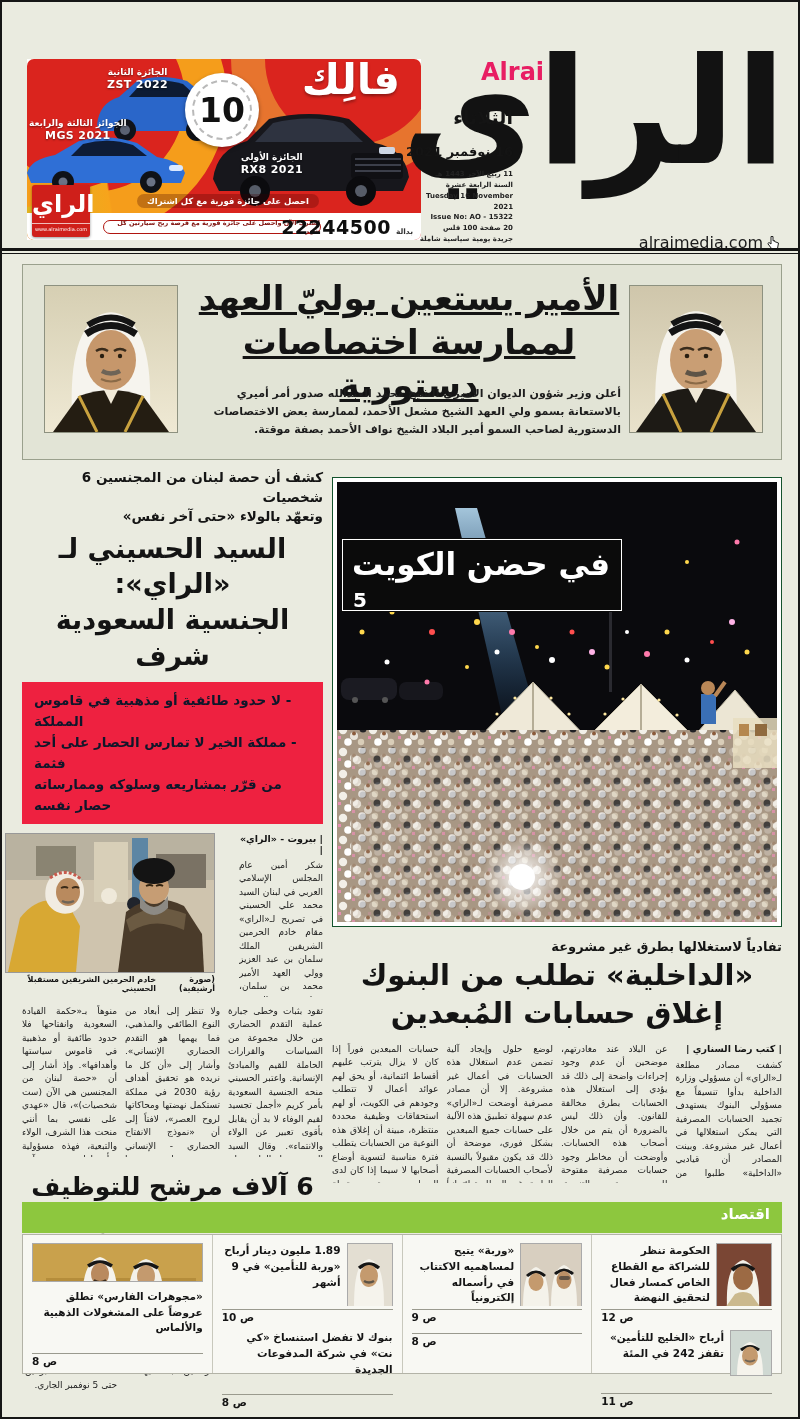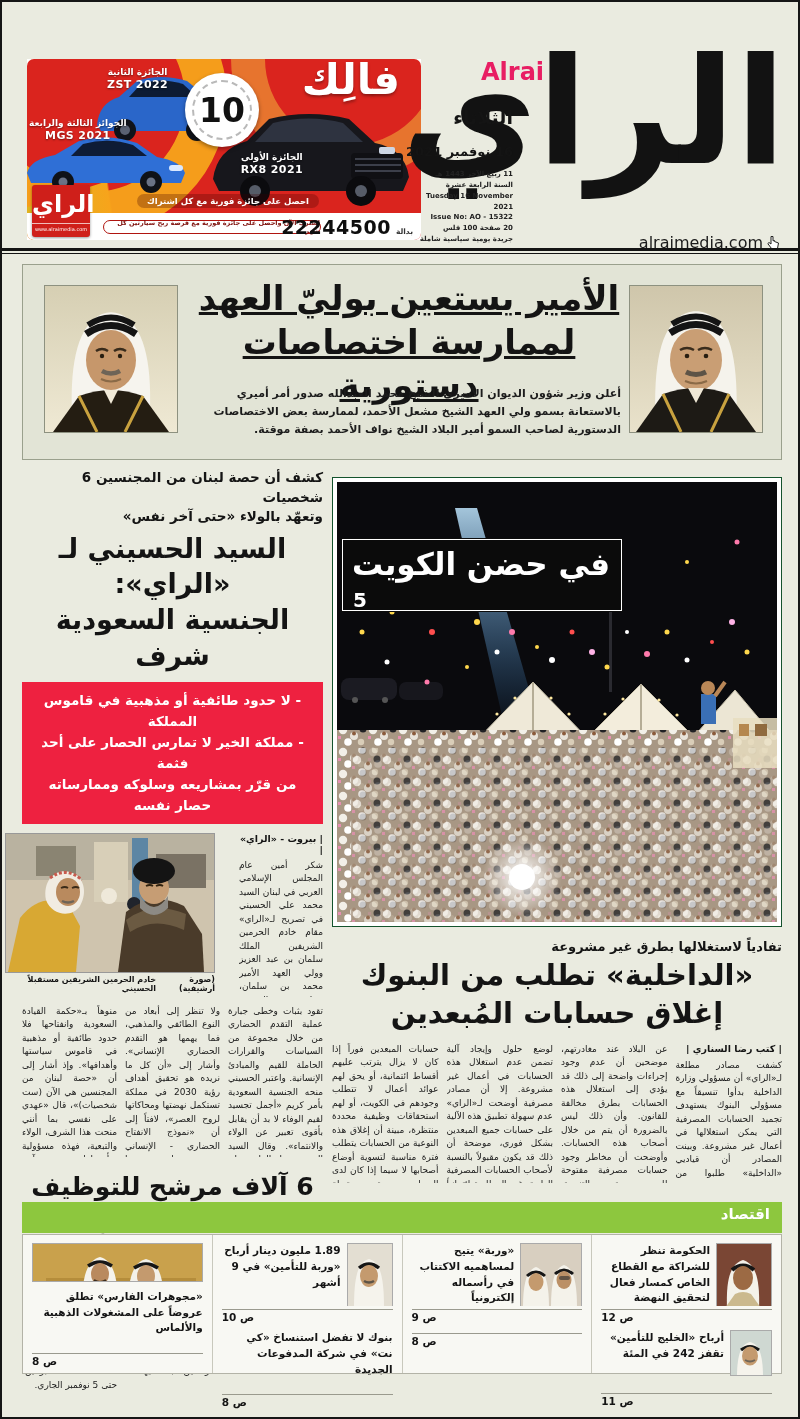--- a/index.html
+++ b/index.html
@@ -44,21 +44,21 @@
   
   .lead{position:absolute;left:20px;top:262px;width:760px;height:196px;background:#e2e4d6;border:1px solid #9aa08d;}
   .lead-photo{position:absolute;top:20px;width:134px;height:148px;border:1px solid #8d9180;background:#fff;}
   .lead-photo.l{left:21px;} .lead-photo.r{right:18px;}
   .lead-headline{position:absolute;left:162px;right:148px;top:12px;text-align:center;direction:rtl;font-size:34px;font-weight:900;line-height:1.28;text-decoration:underline;}
   .lead-stand{position:absolute;left:188px;right:160px;top:120px;direction:rtl;text-align:right;font-size:11px;font-weight:700;line-height:1.62;color:#1c1c1c;}
   
   .art-left{position:absolute;left:20px;top:466px;width:301px;direction:rtl;}
   .kicker{font-size:13.5px;font-weight:900;line-height:1.45;text-align:right;}
   .hl-big{font-size:27px;font-weight:900;line-height:1.32;text-align:center;margin-top:4px;}
-  .redbox{margin-top:9px;background:#ee2140;color:#ffffff;font-size:13.5px;font-weight:900;line-height:1.55;text-align:center;padding:8px 12px;}
+  .redbox{margin-top:9px;background:#ee2140;color:#0f172a;font-size:13.5px;font-weight:900;line-height:1.55;text-align:left;padding:8px 12px;}
   .h-photorow{margin-top:9px;display:flex;gap:24px;}
   .h-textcol{width:84px;flex:none;}
   .dateline{font-size:9.5px;font-weight:900;margin-bottom:4px;}
   .bodytxt{font-size:9px;line-height:1.5;text-align:justify;overflow:hidden;color:#1a1a1a;}
   .h-photo{flex:1;}
   .h-photo .img{border:1px solid #999;background:#fff;height:140px;overflow:hidden;}
   .h-caption{display:flex;justify-content:space-between;font-size:8px;font-weight:700;margin-top:2px;}
   .cols{display:flex;gap:8px;margin-top:8px;}
   .cols .c{flex:1;overflow:hidden;}
   .art-left .cols .c{height:152px;}

